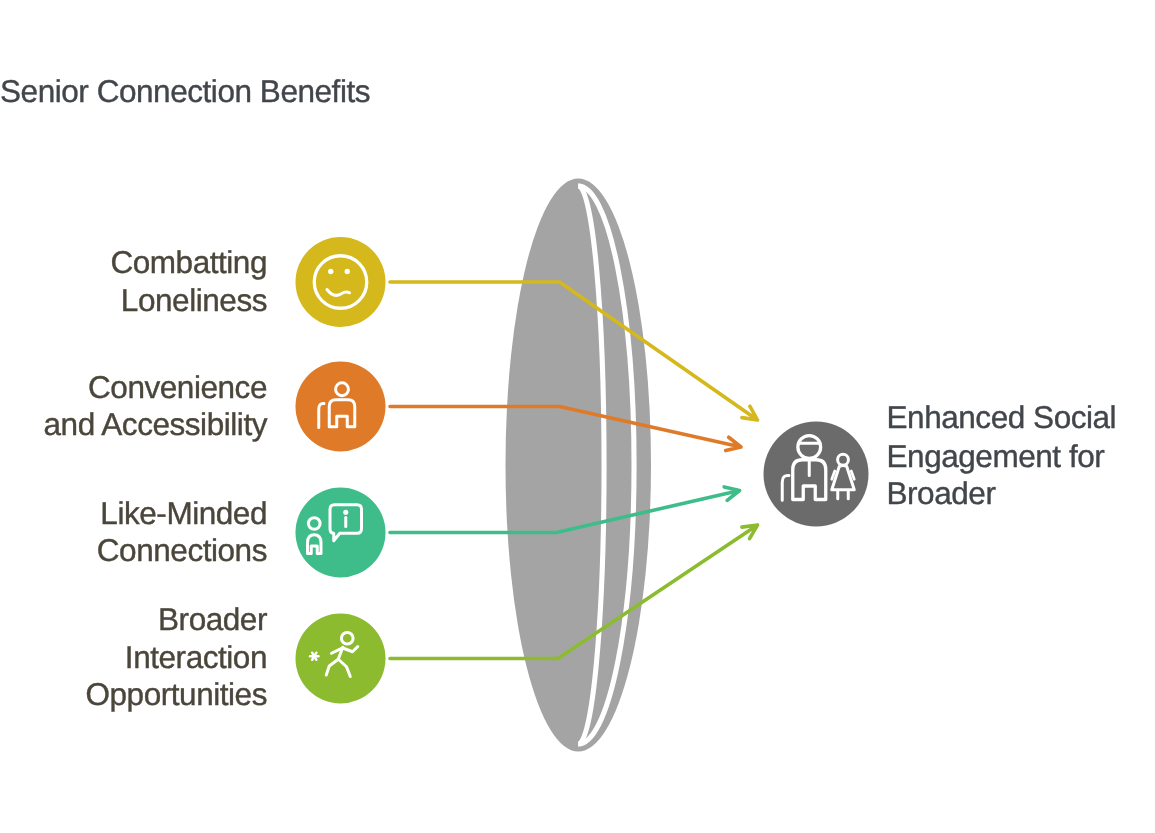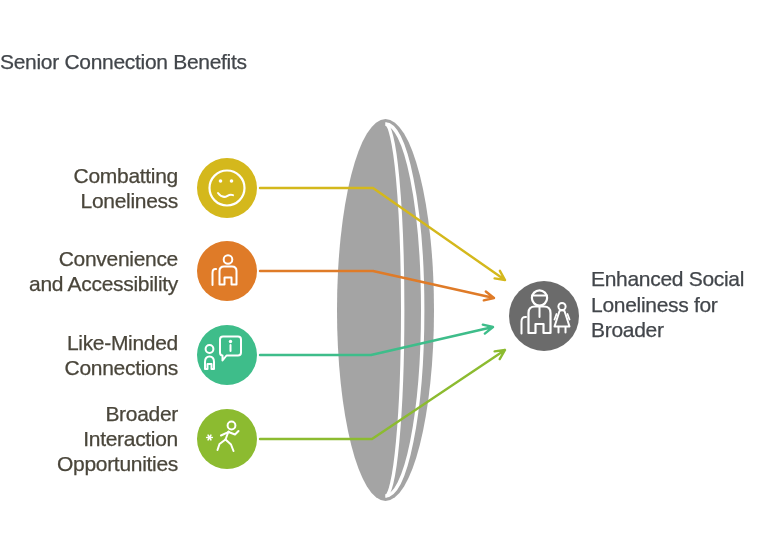--- a/index.html
+++ b/index.html
@@ -105,15 +105,15 @@
   <div>Connections</div>
 </div>
 <div class="label" style="top:401px">
   <div>Broader</div>
   <div>Interaction</div>
   <div>Opportunities</div>
 </div>
 
 <div class="outcome">
   <div>Enhanced Social</div>
-  <div>Loneliness for</div>
+  <div>Engagement for</div>
   <div>Broader</div>
 </div>
 
 </body></html>

